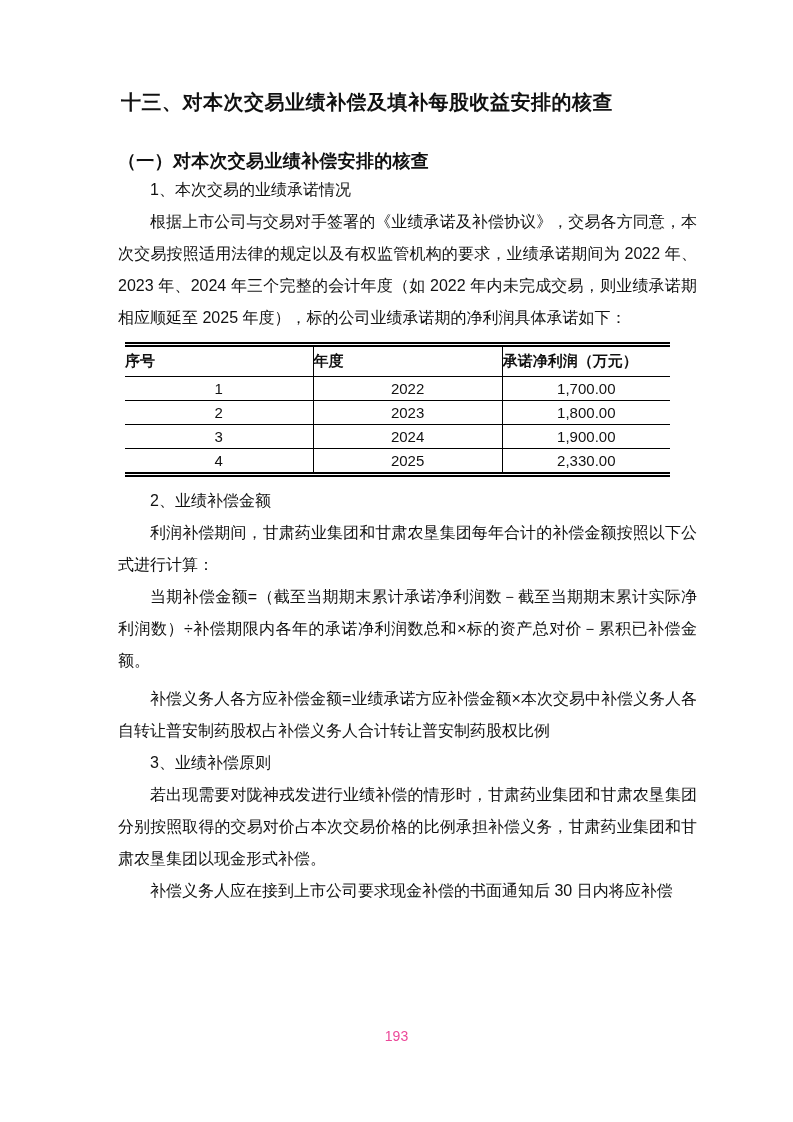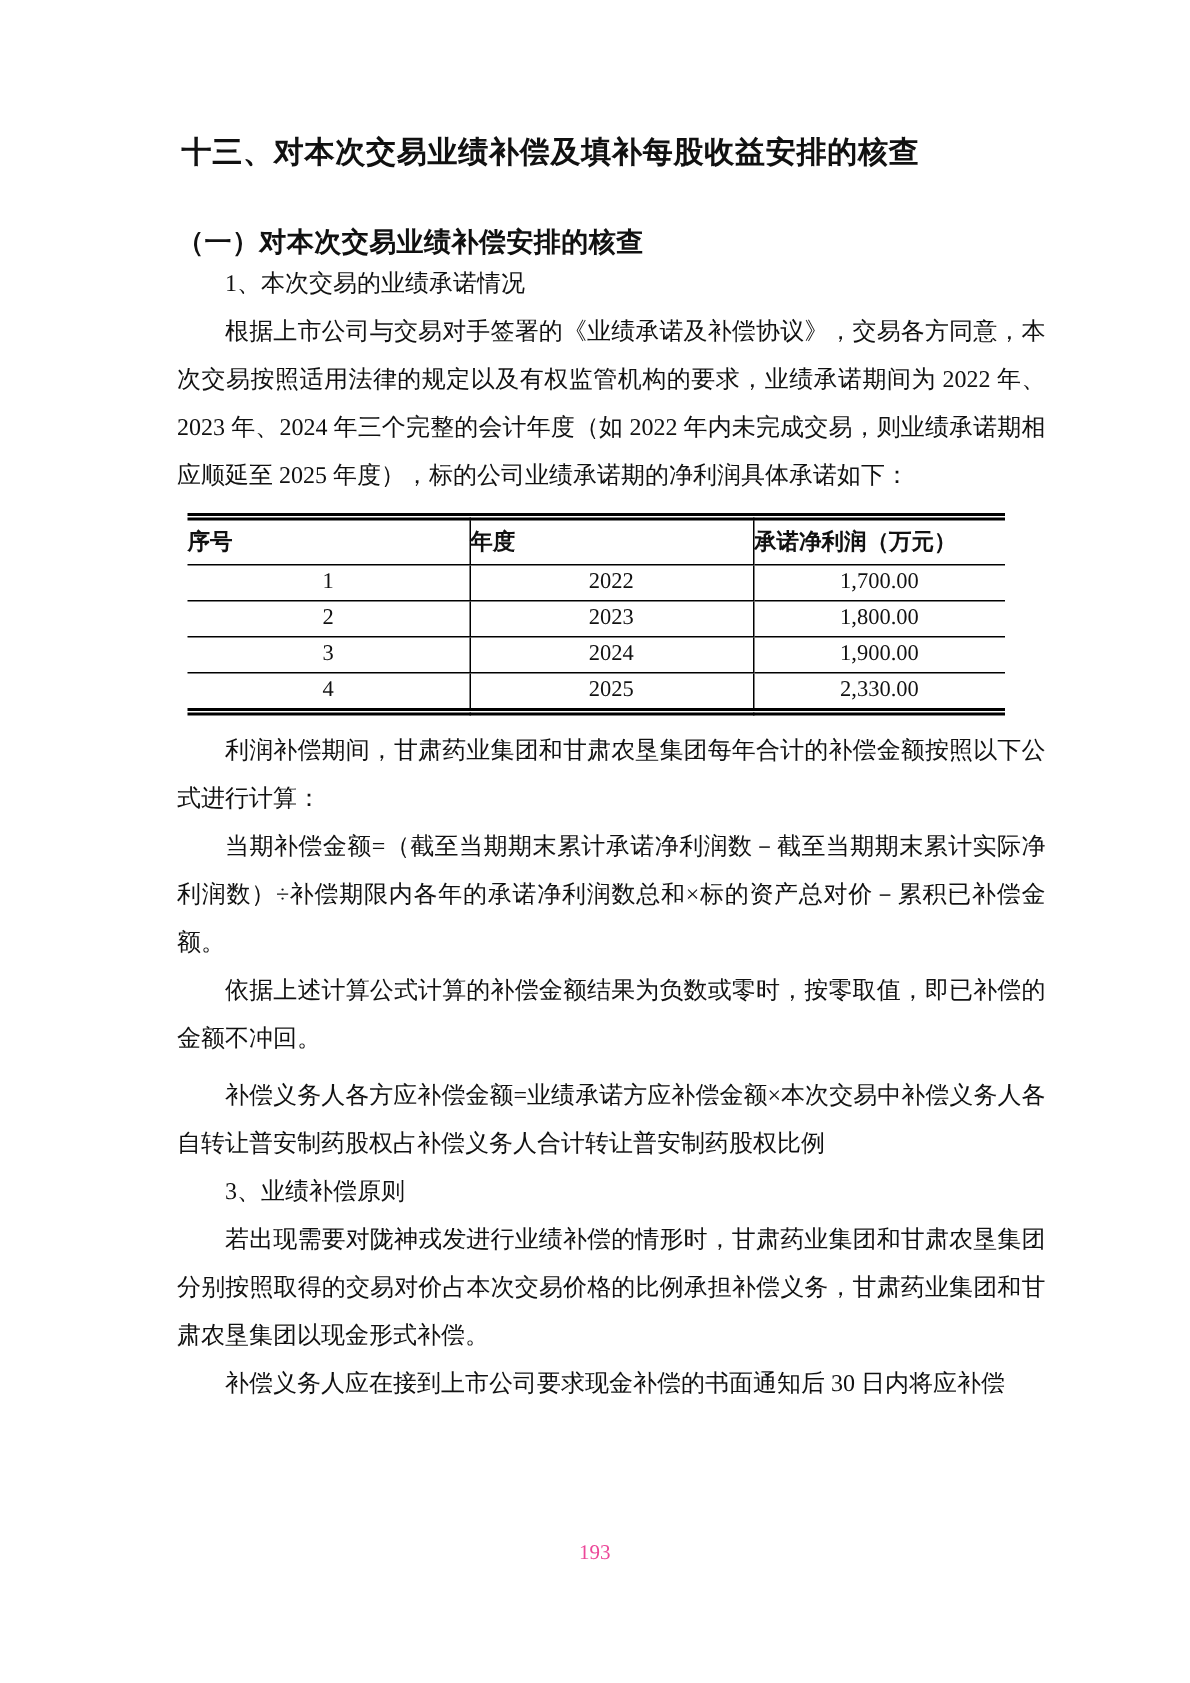--- a/index.html
+++ b/index.html
@@ -8,21 +8,21 @@
     background: #ffffff;
   }
   .page {
     position: relative;
     width: 793px;
     height: 1122px;
     box-sizing: border-box;
     background: #ffffff;
     color: #111111;
     padding: 88px 96px 0 118px;
-    font-family: Liberation Serif, serif;
+    font-family: Liberation Sans, sans-serif;
     overflow: hidden;
   }
   .h1 {
     font-size: 20px;
     line-height: 28px;
     font-weight: 700;
     margin: 0 0 0 3px;
     letter-spacing: 0.5px;
   }
   .h2 {
@@ -131,26 +131,26 @@
       </tr>
       <tr>
         <td>4</td>
         <td>2025</td>
         <td>2,330.00</td>
       </tr>
     </tbody>
   </table>
 
 
+  <p class="para">2、业绩补偿金额</p>
 
   <p class="para">利润补偿期间，甘肃药业集团和甘肃农垦集团每年合计的补偿金额按照以下公式进行计算：</p>
 
   <p class="para">当期补偿金额=（截至当期期末累计承诺净利润数－截至当期期末累计实际净利润数）÷补偿期限内各年的承诺净利润数总和×标的资产总对价－累积已补偿金额。</p>
 
-  <p class="para">依据上述计算公式计算的补偿金额结果为负数或零时，按零取值，即已补偿的金额不冲回。</p>
 
   <p class="para gap-top">补偿义务人各方应补偿金额=业绩承诺方应补偿金额×本次交易中补偿义务人各自转让普安制药股权占补偿义务人合计转让普安制药股权比例</p>
 
   <p class="para">3、业绩补偿原则</p>
 
   <p class="para">若出现需要对陇神戎发进行业绩补偿的情形时，甘肃药业集团和甘肃农垦集团分别按照取得的交易对价占本次交易价格的比例承担补偿义务，甘肃药业集团和甘肃农垦集团以现金形式补偿。</p>
 
   <p class="para">补偿义务人应在接到上市公司要求现金补偿的书面通知后 30 日内将应补偿</p>
 
   <div class="page-number">193</div>

